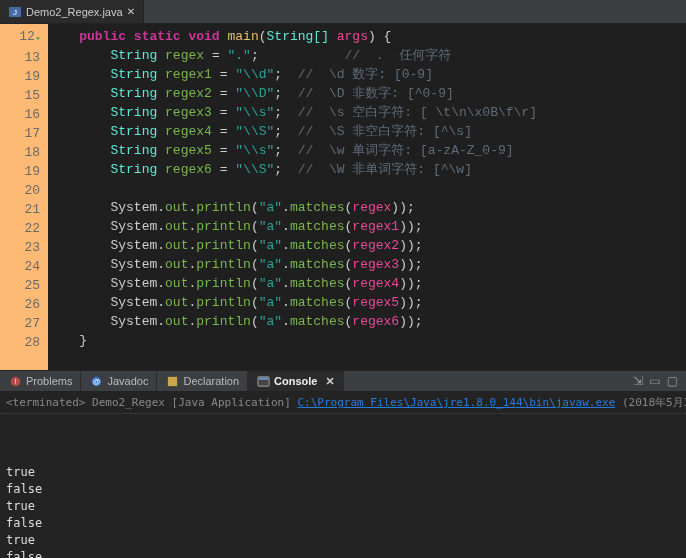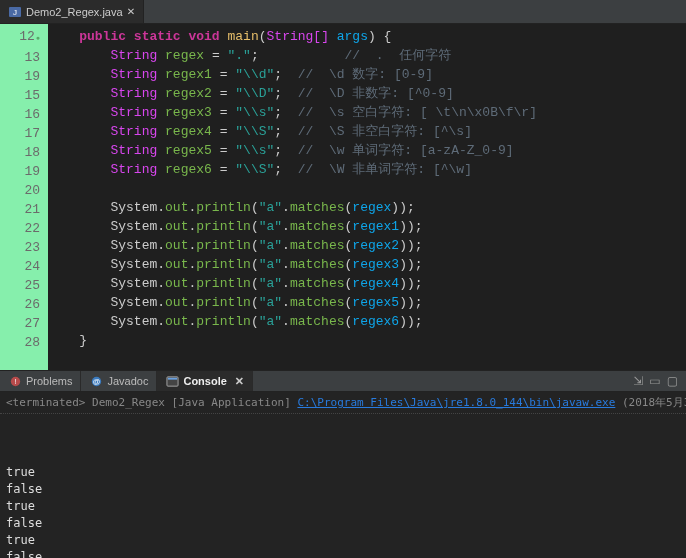--- a/index.html
+++ b/index.html
@@ -42,37 +42,37 @@
     overflow: hidden;
   }
   .gutter {
     width: 48px;
     color: #6b6b6b;
     text-align: right;
     padding-right: 8px;
     font-size: 13px;
     line-height: 19px;
     padding-top: 3px;
-    background: #86efac;
+    background: #fdba74;
   }
   .gutter .ln { display:block; }
   .gutter .run-mark::after{
     content:'●'; color:#59a869; font-size:7px; margin-left:1px;
   }
   .code {
     flex: 1;
     padding-top: 3px;
     font-size: 13px;
     line-height: 19px;
     white-space: pre;
     color: #cccccc;
   }
   .k   { color: #cc3699; font-weight: bold; }
-  .t   { color: #d946ef; }
-  .id  { color: #0ea5e9; }
+  .t   { color: #5eead4; }
+  .id  { color: #ec4899; }
   .idg { color: #79b74c; }
   .m   { color: #e8bf6a; }
   .s   { color: #2aa198; }
   .p   { color: #cccccc; }
   .c   { color: #5e6b78; }
   .ido { color: #cccccc; text-align: right; }
 
   .views-bar {
     height: 22px;
     background: #3c3f41;
@@ -196,20 +196,28 @@
   </div>
   <div class="view-tab">
     <span class="view-icon">
       <svg viewBox="0 0 14 14" width="13" height="13">
           <circle cx="7" cy="7" r="5" fill="#3b7bbf"></circle>
           <text x="7" y="10" text-anchor="middle" font-size="8" fill="#fff">@</text>
         </svg>
     </span>
     <span>Javadoc</span>
   </div>
+  <div class="view-tab">
+    <span class="view-icon">
+      <svg viewBox="0 0 14 14" width="13" height="13">
+          <rect x="2" y="2" width="10" height="10" fill="#caa64b"></rect>
+        </svg>
+    </span>
+    <span>Declaration</span>
+  </div>
   <div class="view-tab active">
     <span class="view-icon">
       <svg viewBox="0 0 14 14" width="13" height="13">
           <rect x="1" y="2" width="12" height="10" rx="1" fill="#444" stroke="#aaa"></rect>
           <rect x="2" y="3" width="10" height="2" fill="#6aa0de"></rect>
         </svg>
     </span>
     <span>Console</span>
     <span class="close" style="margin-left:4px;color:#ccc;">✕</span>
   </div>

